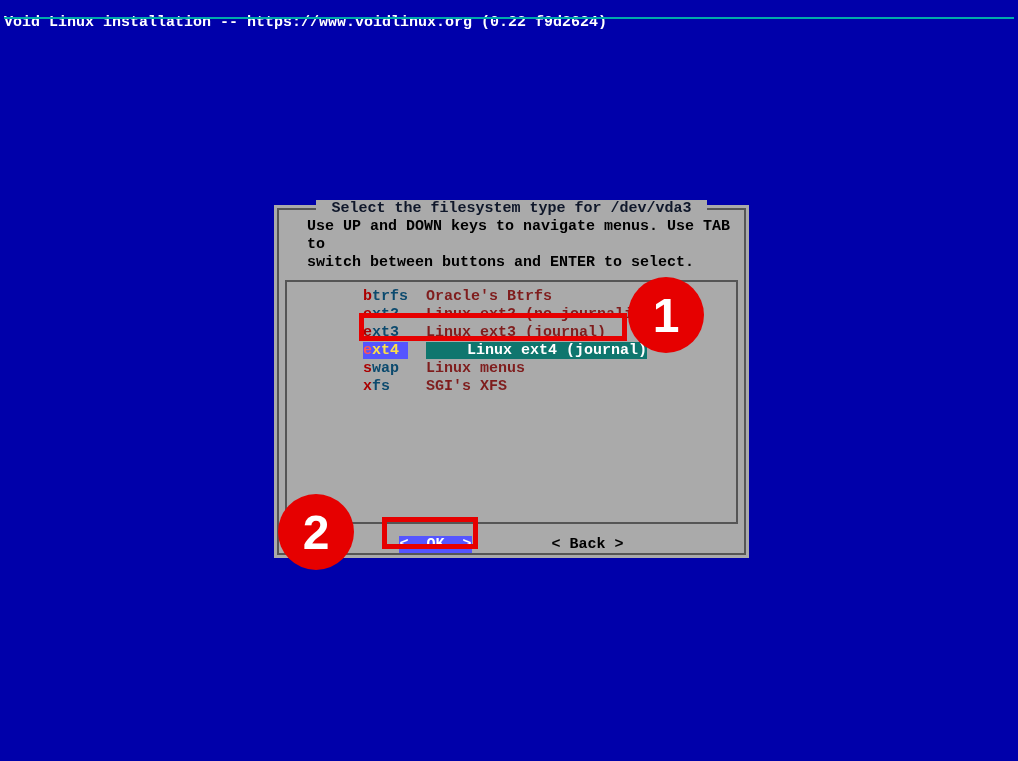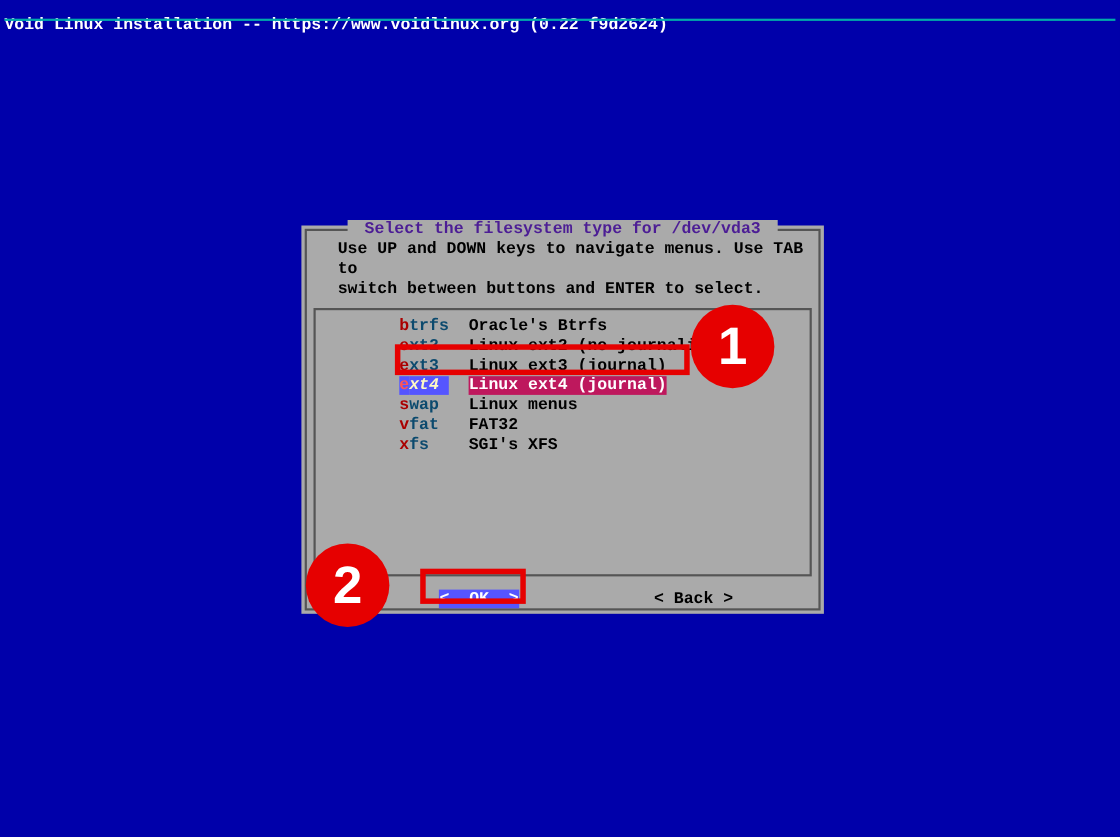--- a/index.html
+++ b/index.html
@@ -43,21 +43,21 @@
     position: relative;
   }
   .dialog-title-wrap {
     position: absolute;
     top: -10px;
     left: 0;
     right: 0;
     text-align: center;
   }
   .dialog-title {
-    color: #4c1d95;
+    color: #0f172a;
     background: #aaaaaa;
     padding: 0 6px;
     white-space: pre;
   }
   .instructions {
     color: #000000;
     padding: 8px 8px 4px 8px;
     white-space: pre-line;
     line-height: 1.2;
     margin-left: 20px;
@@ -68,47 +68,46 @@
     height: 244px;
     padding: 6px 8px;
     overflow: hidden;
   }
   .menu-row {
     white-space: pre;
     line-height: 1.2;
   }
   .menu-row .hl { color: #aa0000; }
   .menu-row .tag { color: #0c4a6e; }
-  .menu-row .desc { color: #000000; }
+  .menu-row .desc { color: #7f1d1d; }
   .menu-row.selected .tag {
     background: #5555ff;
-    color: #fef9c3;
-    font-style: italic;
+    color: #fde047;
   }
   .menu-row.selected .hl {
     background: #5555ff;
     color: #ff5555;
   }
   .menu-row.selected .desc {
-    background: #be185d;
+    background: #0f766e;
     color: #ffffff;
+    padding-left: 41px;
   }
   .menu-area {
     padding-left: 68px;
   }
   .button-row {
     color: #000;
     display: flex;
     justify-content: center;
     gap: 80px;
     padding-top: 8px;
   }
   .btn {
     white-space: pre;
-    margin-left: 43px;
   }
   .btn.selected {
     background: #5555ff;
     color: #ffffff;
   }
   .annotate-circle {
     position: absolute;
     width: 76px;
     height: 76px;
     background: #e60000;
@@ -142,21 +141,20 @@
     </div>
     <div class="instructions">Use UP and DOWN keys to navigate menus. Use TAB to
 switch between buttons and ENTER to select.</div>
     <div class="menu-box">
       <div class="menu-area" id="menu-area">
           <div class="menu-row"><span class="hl">b</span><span class="tag">trfs</span><span>  </span><span class="desc">Oracle's Btrfs</span></div>
           <div class="menu-row"><span class="hl">e</span><span class="tag">xt2 </span><span>  </span><span class="desc">Linux ext2 (no journaling)</span></div>
           <div class="menu-row"><span class="hl">e</span><span class="tag">xt3 </span><span>  </span><span class="desc">Linux ext3 (journal)</span></div>
           <div class="menu-row selected"><span class="hl">e</span><span class="tag">xt4 </span><span>  </span><span class="desc">Linux ext4 (journal)</span></div>
           <div class="menu-row"><span class="hl">s</span><span class="tag">wap </span><span>  </span><span class="desc">Linux menus</span></div>
-          <div class="menu-row"><span class="hl">v</span><span class="tag">fat </span><span>  </span><span class="desc">FAT32</span></div>
           <div class="menu-row"><span class="hl">x</span><span class="tag">fs  </span><span>  </span><span class="desc">SGI's XFS</span></div>
         </div>
     </div>
     <div class="button-row">
       <span class="btn selected">&lt;  OK  &gt;</span>
       <span class="btn">&lt; Back &gt;</span>
     </div>
   </div>
 </div>
 

